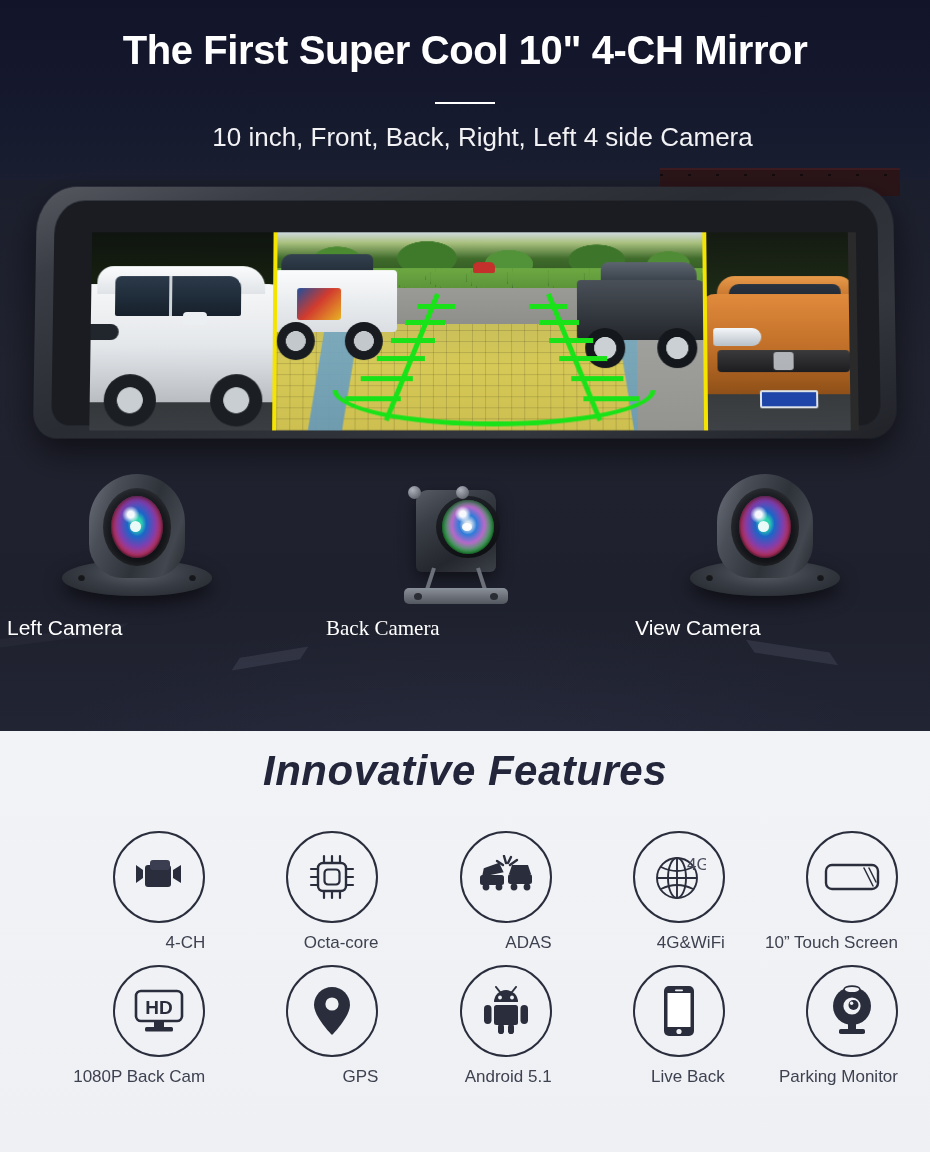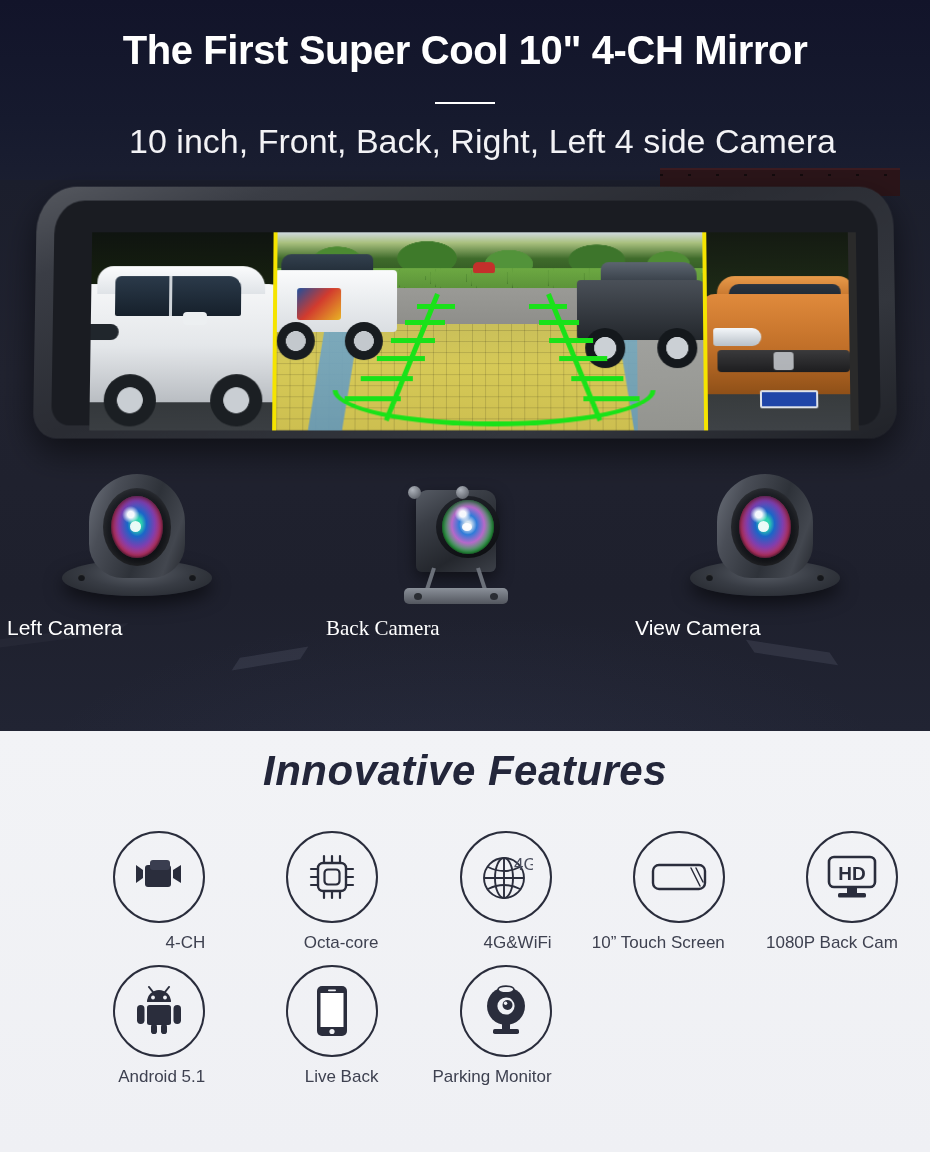--- a/index.html
+++ b/index.html
@@ -56,21 +56,21 @@
     text-align:center; color:#ffffff;
     font-size:40px; font-weight:bold; letter-spacing:-0.4px;
   }
   .hero-divider {
     position:absolute; left:50%; top:102px; transform:translateX(-50%);
     width:60px; height:2px; background:#ffffff;
   }
   .hero-sub {
     position:absolute; left:0; top:122px; width:930px;
     text-align:center; color:#f2f2f5;
-    font-size:34px; font-weight:normal;padding-left:35px;
+    font-size:26px; font-weight:normal;padding-left:35px;
   }
 
   
   .mirror {
     position:absolute; left:35px; top:186px; width:860px; height:252px;
   }
   .mirror-body {
     position:absolute; inset:0;
     background:linear-gradient(160deg,#55585f 0%,#3a3d45 16%,#2a2c33 45%,#33363d 75%,#202228 100%);
     border-radius:40px 34px 28px 24px / 46px 40px 30px 26px;
@@ -564,20 +564,43 @@
                 <line x1="11" y1="33" x2="4" y2="33"></line>
               <line x1="39" y1="17" x2="46" y2="17"></line>
                 <line x1="39" y1="25" x2="46" y2="25"></line>
                 <line x1="39" y1="33" x2="46" y2="33"></line>
             </g>
           </svg>
         </div>
         <div class="feat-label">Octa-core</div>
       </div>
 
+      <div class="feat-cell">
+        <div class="feat-circle">
+          <svg class="ic" width="56" height="44" viewBox="0 0 56 44">
+            <g fill="#2a2d3c">
+              <path d="M3 20 L6 12 L22 9 L25 19 Z" transform="rotate(-9 14 14)"></path>
+              <rect x="2" y="20" width="24" height="10" rx="2.5"></rect>
+              <circle cx="8" cy="32" r="3.4"></circle>
+                <circle cx="21" cy="32" r="3.4"></circle>
+              <path d="M31 19 L34 10 L50 10 L53 19 Z"></path>
+              <rect x="30" y="19" width="24" height="10" rx="2.5"></rect>
+              <circle cx="36" cy="32" r="3.4"></circle>
+                <circle cx="49" cy="32" r="3.4"></circle>
+            </g>
+            <g stroke="#2a2d3c" stroke-width="2.4" stroke-linecap="round">
+              <line x1="28" y1="8" x2="26" y2="1"></line>
+              <line x1="30" y1="8" x2="33" y2="2"></line>
+              <line x1="32" y1="10" x2="39" y2="5"></line>
+              <line x1="25" y1="10" x2="19" y2="6"></line>
+            </g>
+          </svg>
+        </div>
+        <div class="feat-label">ADAS</div>
+      </div>
 
       <div class="feat-cell">
         <div class="feat-circle">
           <svg class="ic" width="54" height="54" viewBox="0 0 54 54">
             <g fill="none" stroke="#2a2d3c" stroke-width="1.9">
               <circle cx="25" cy="28" r="20"></circle>
               <line x1="5" y1="28" x2="45" y2="28"></line>
               <line x1="25" y1="8" x2="25" y2="48"></line>
               <ellipse cx="25" cy="28" rx="9" ry="20"></ellipse>
               <path d="M9 17 Q25 25 41 17"></path>
@@ -607,20 +630,29 @@
           <svg class="ic" width="54" height="48" viewBox="0 0 54 48">
             <rect x="4" y="4" width="46" height="30" rx="5" fill="none" stroke="#2a2d3c" stroke-width="2.6"></rect>
             <rect x="22" y="34" width="10" height="7" fill="#2a2d3c"></rect>
             <rect x="13" y="40" width="28" height="4.5" rx="1.6" fill="#2a2d3c"></rect>
             <text x="27" y="27" text-anchor="middle" font-family="'Liberation Sans',sans-serif" font-size="19" font-weight="bold" fill="#2a2d3c">HD</text>
           </svg>
         </div>
         <div class="feat-label">1080P Back Cam</div>
       </div>
 
+      <div class="feat-cell">
+        <div class="feat-circle">
+          <svg class="ic" width="40" height="52" viewBox="0 0 40 52">
+            <path d="M20 2 C10 2 2 10 2 20 C2 32 20 50 20 50 C20 50 38 32 38 20 C38 10 30 2 20 2 Z" fill="#2a2d3c"></path>
+            <circle cx="20" cy="19" r="6.6" fill="#f0f1f5"></circle>
+          </svg>
+        </div>
+        <div class="feat-label">GPS</div>
+      </div>
 
       <div class="feat-cell">
         <div class="feat-circle">
           <svg class="ic" width="52" height="50" viewBox="0 0 52 50">
             <g fill="#2a2d3c">
               <path d="M14 16 A12 12 0 0 1 38 16 Z"></path>
               <circle cx="20" cy="11.5" r="1.9" fill="#f0f1f5"></circle>
               <circle cx="32" cy="11.5" r="1.9" fill="#f0f1f5"></circle>
               <rect x="14" y="19" width="24" height="20" rx="2.5"></rect>
               <rect x="4" y="19" width="7.5" height="19" rx="3.7"></rect>

